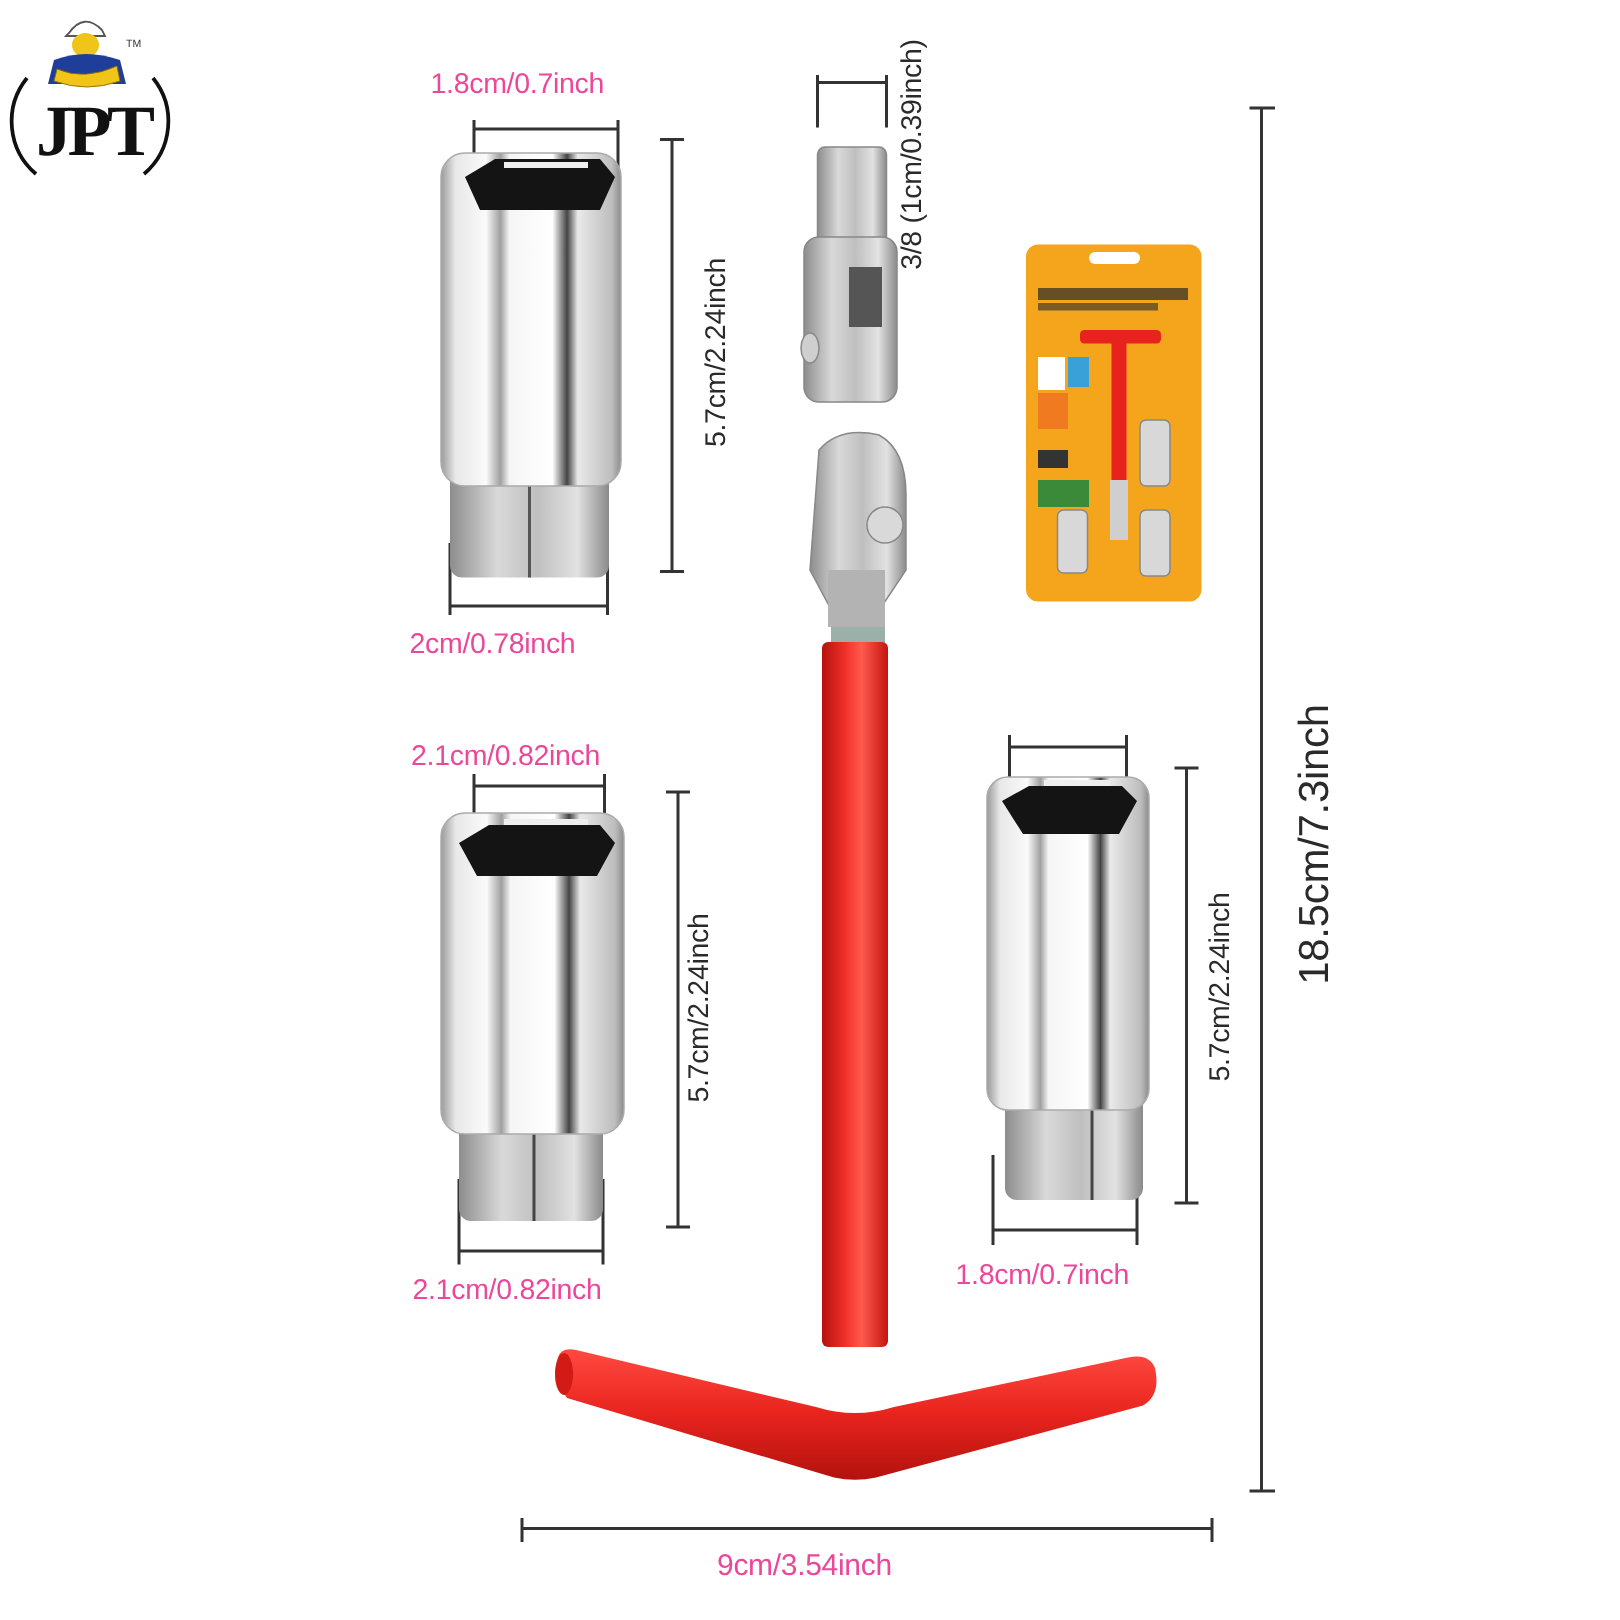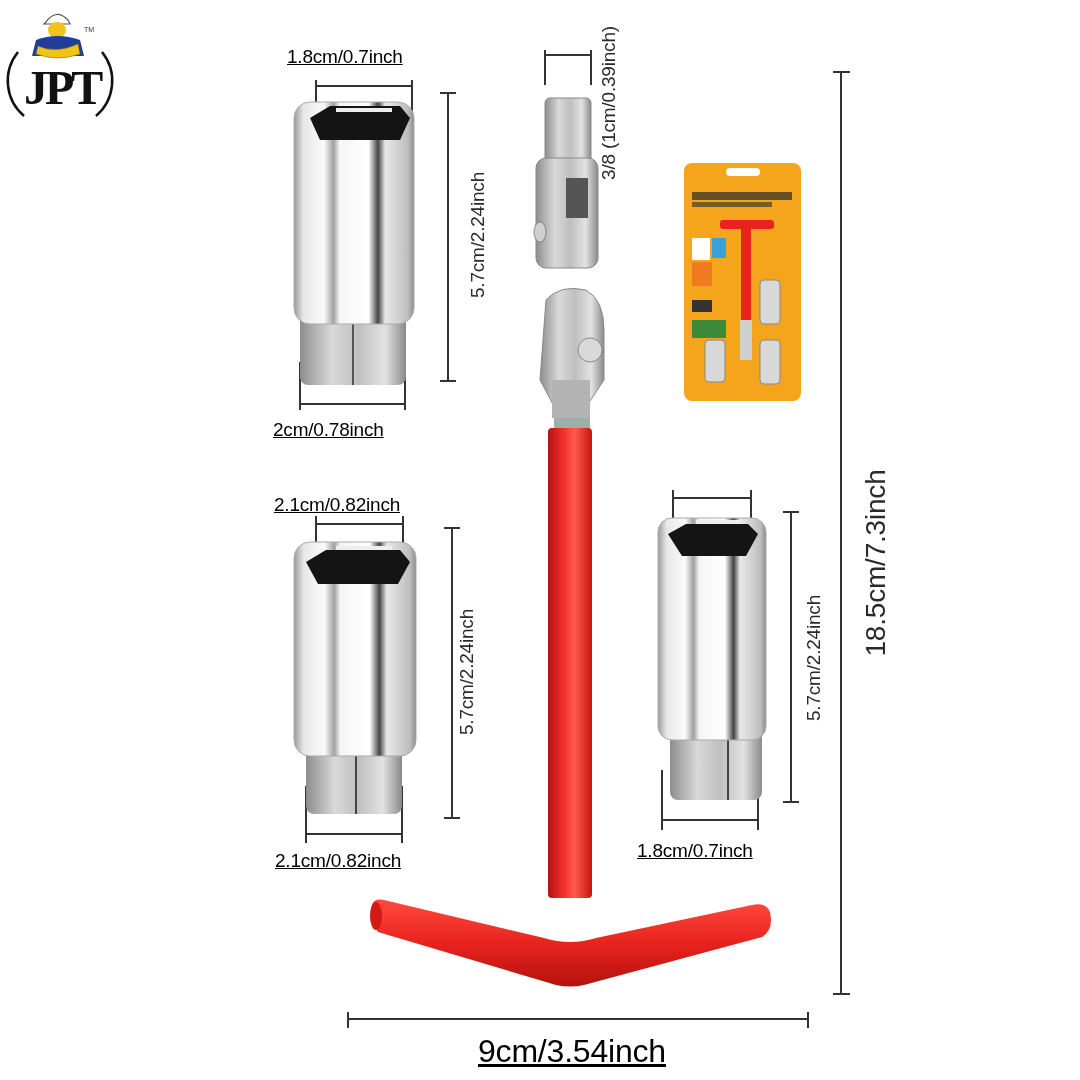--- a/index.html
+++ b/index.html
@@ -1,21 +1,21 @@
 <!DOCTYPE html>
 <html><head>
 <meta charset="utf-8">
 <style>
   html, body { margin:0; padding:0; background:#ffffff; }
   body { width:1080px; height:1080px; position:relative; overflow:hidden;
          font-family:"Liberation Sans", "DejaVu Sans", sans-serif; color:#222; }
   .abs { position:absolute; }
-  .label { position:absolute; font-size:19px; color:#000000; white-space:nowrap; letter-spacing:-0.2px;text-decoration:underline; }
+  .label { position:absolute; font-size:19px; color:#ec4899; white-space:nowrap; letter-spacing:-0.2px; }
   .vlabel { position:absolute; font-size:19px; color:#2a2a2a; white-space:nowrap; transform-origin:center center; transform:translate(-50%,-50%) rotate(-90deg); letter-spacing:-0.2px; }
-  .big { font-size:32px; }
+  .big { font-size:20px; }
   .bigv { font-size:28px; }
   svg { position:absolute; left:0; top:0; }
 </style>
 </head>
 <body>
 
 <div class="abs" style="left:4px;top:4px;width:112px;height:118px;">
   <svg width="112" height="118" viewBox="0 0 112 118">
 
     <path d="M14 48 A46 46 0 0 0 20 112" fill="none" stroke="#111" stroke-width="2.5"></path>

